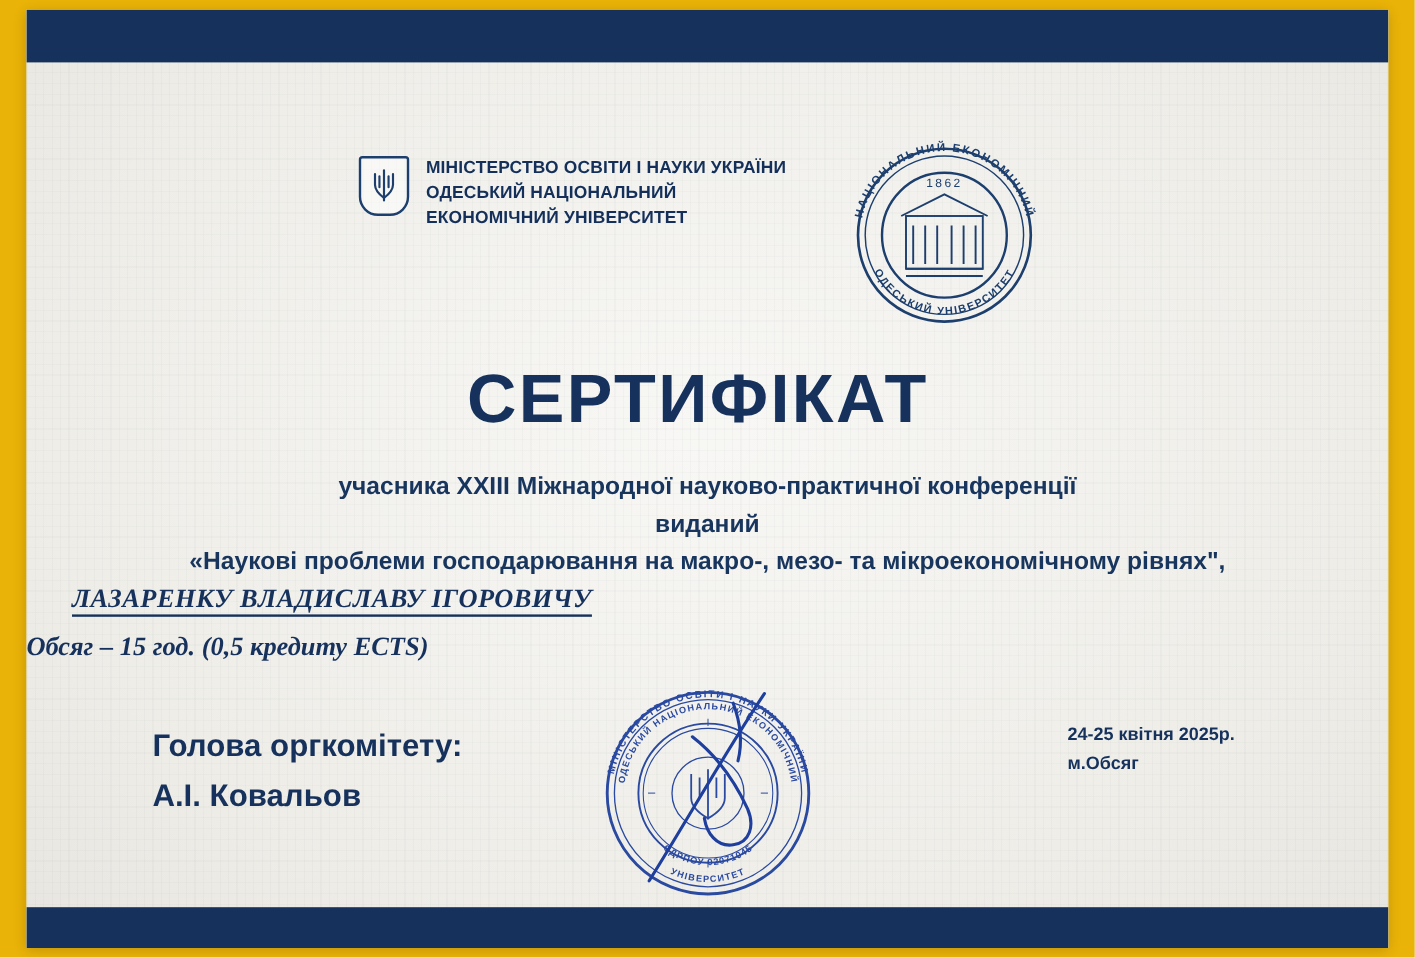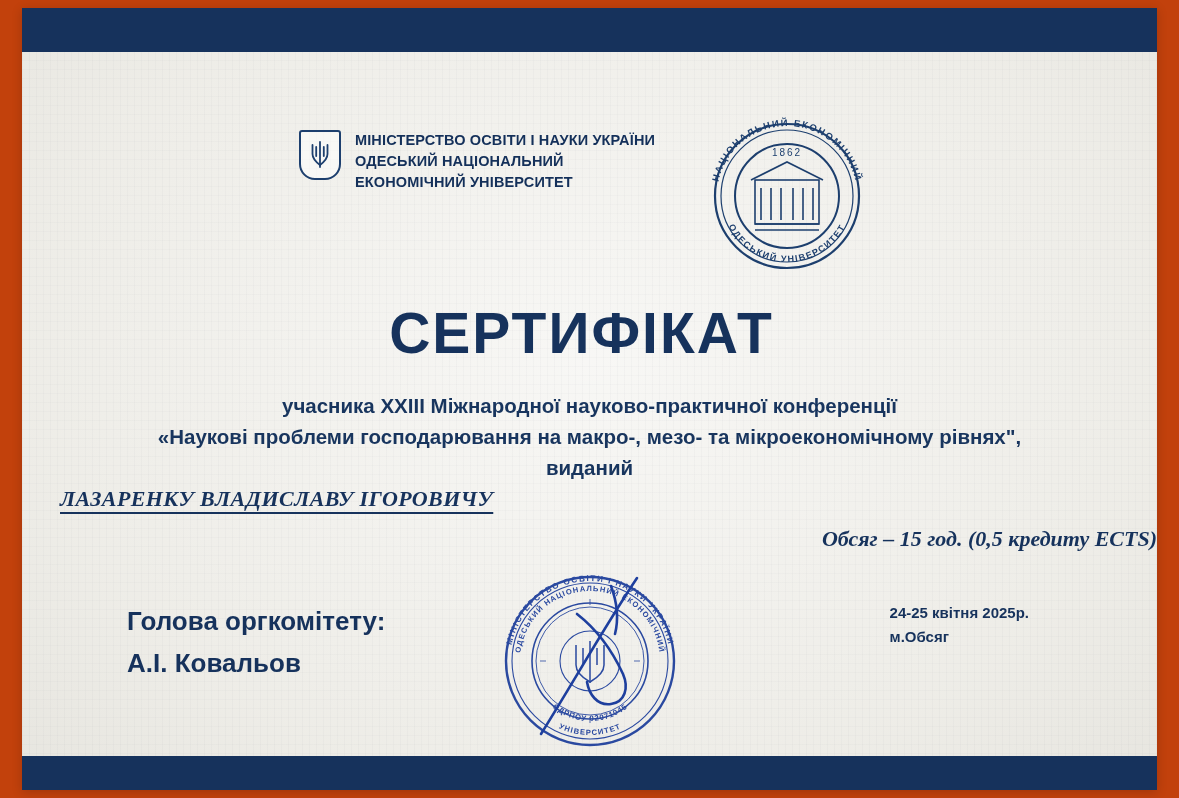--- a/index.html
+++ b/index.html
@@ -5,21 +5,21 @@
   html, body {
     margin: 0;
     padding: 0;
     background: #f2f2f4;
     font-family: "Liberation Sans", sans-serif;
   }
   #page {
     position: relative;
     width: 1179px;
     height: 798px;
-    background: #c2410c;
+    background: #eab308;
     overflow: hidden;
   }
   .certificate {
     position: absolute;
     left: 22px;
     top: 8px;
     width: 1135px;
     height: 782px;
     background: #efeee9;
     box-shadow: 0 2px 10px rgba(0,0,0,0.18);
@@ -120,21 +120,21 @@
     color: #16325c;
     text-decoration: underline;
     text-underline-offset: 6px;
     padding: 0 38px;
     letter-spacing: 0.4px;
   }
   .credits {
     position: absolute;
     top: 518px;
     left: 0; right: 0;
-    text-align: right;
+    text-align: left;
     font-family: "Liberation Serif", serif;
     font-style: italic;
     font-weight: 700;
     font-size: 22px;
     color: #16325c;
   }
   .footer-left {
     position: absolute;
     left: 105px;
     top: 593px;
@@ -228,22 +228,22 @@
             <path d="M60 122 L124 122"></path>
           </g>
         </svg>
       </div>
     </div>
 
     <div class="title">СЕРТИФІКАТ</div>
 
     <div class="subtitle">
       <div class="line">учасника XXIII Міжнародної науково-практичної конференції</div>
+      <div class="line">виданий</div>
       <div class="line">«Наукові проблеми господарювання на макро-, мезо- та мікроекономічному рівнях",</div>
-      <div class="line">виданий</div>
     </div>
 
     <div class="recipient-wrap">
       <span class="recipient">ЛАЗАРЕНКУ ВЛАДИСЛАВУ ІГОРОВИЧУ</span>
     </div>
 
     <div class="credits">Обсяг – 15 год. (0,5 кредиту ECTS)</div>
 
     <div class="footer-left">
       <div>Голова оргкомітету:</div>

